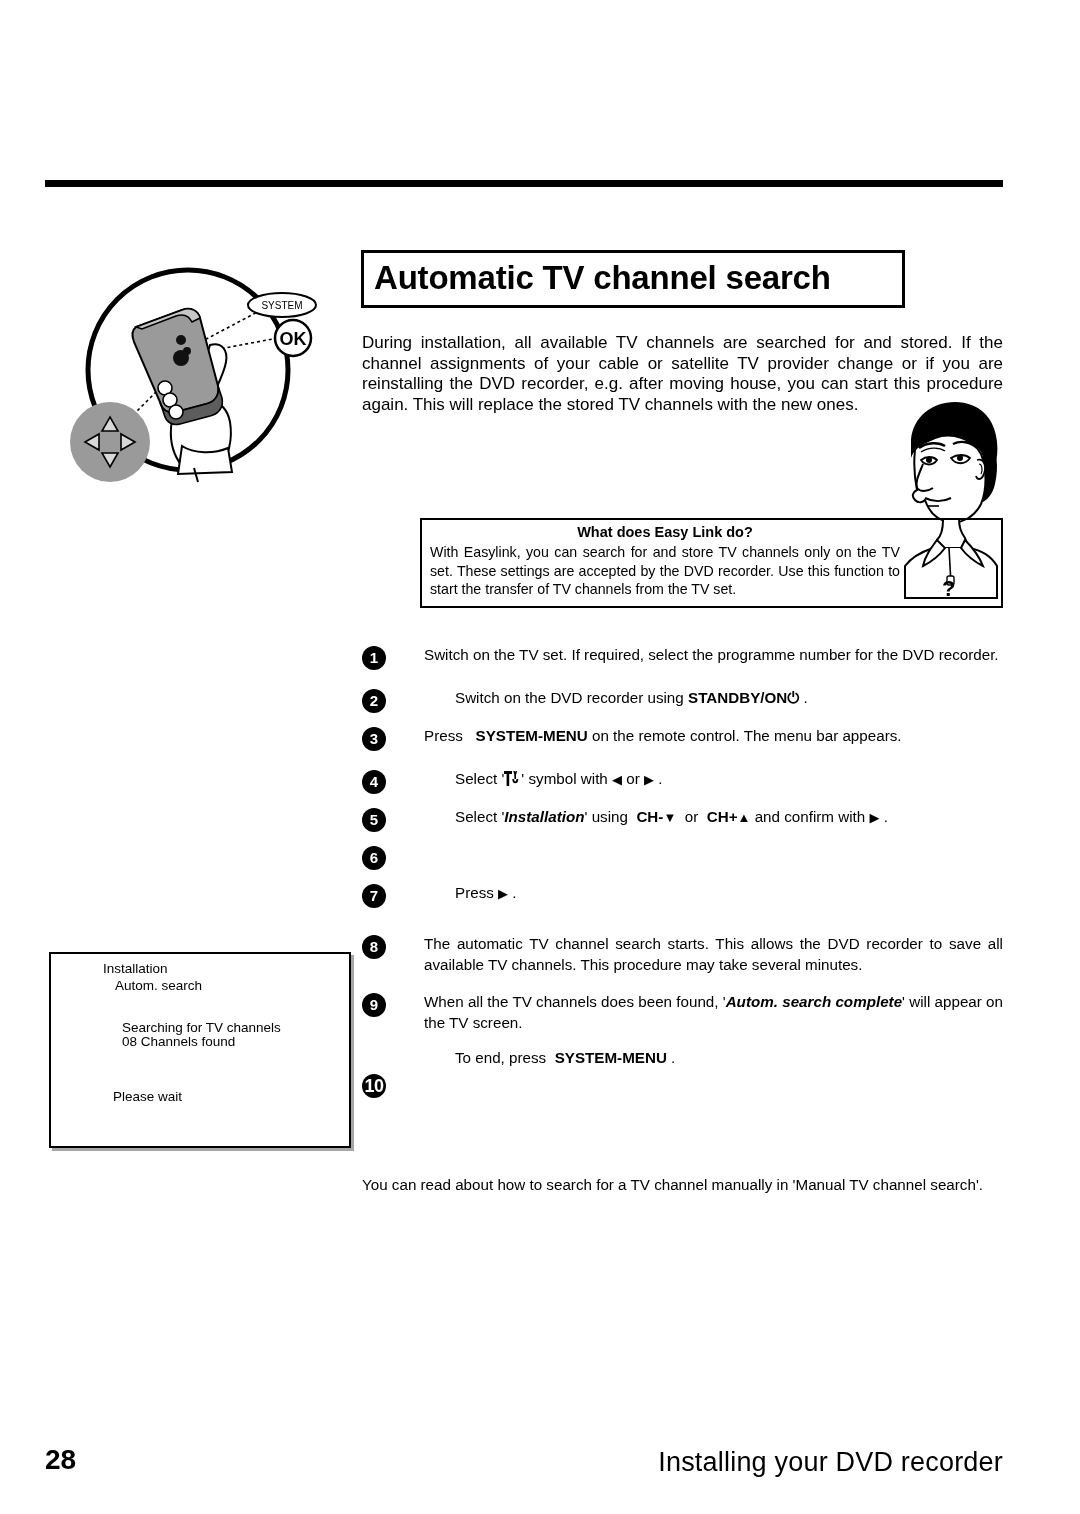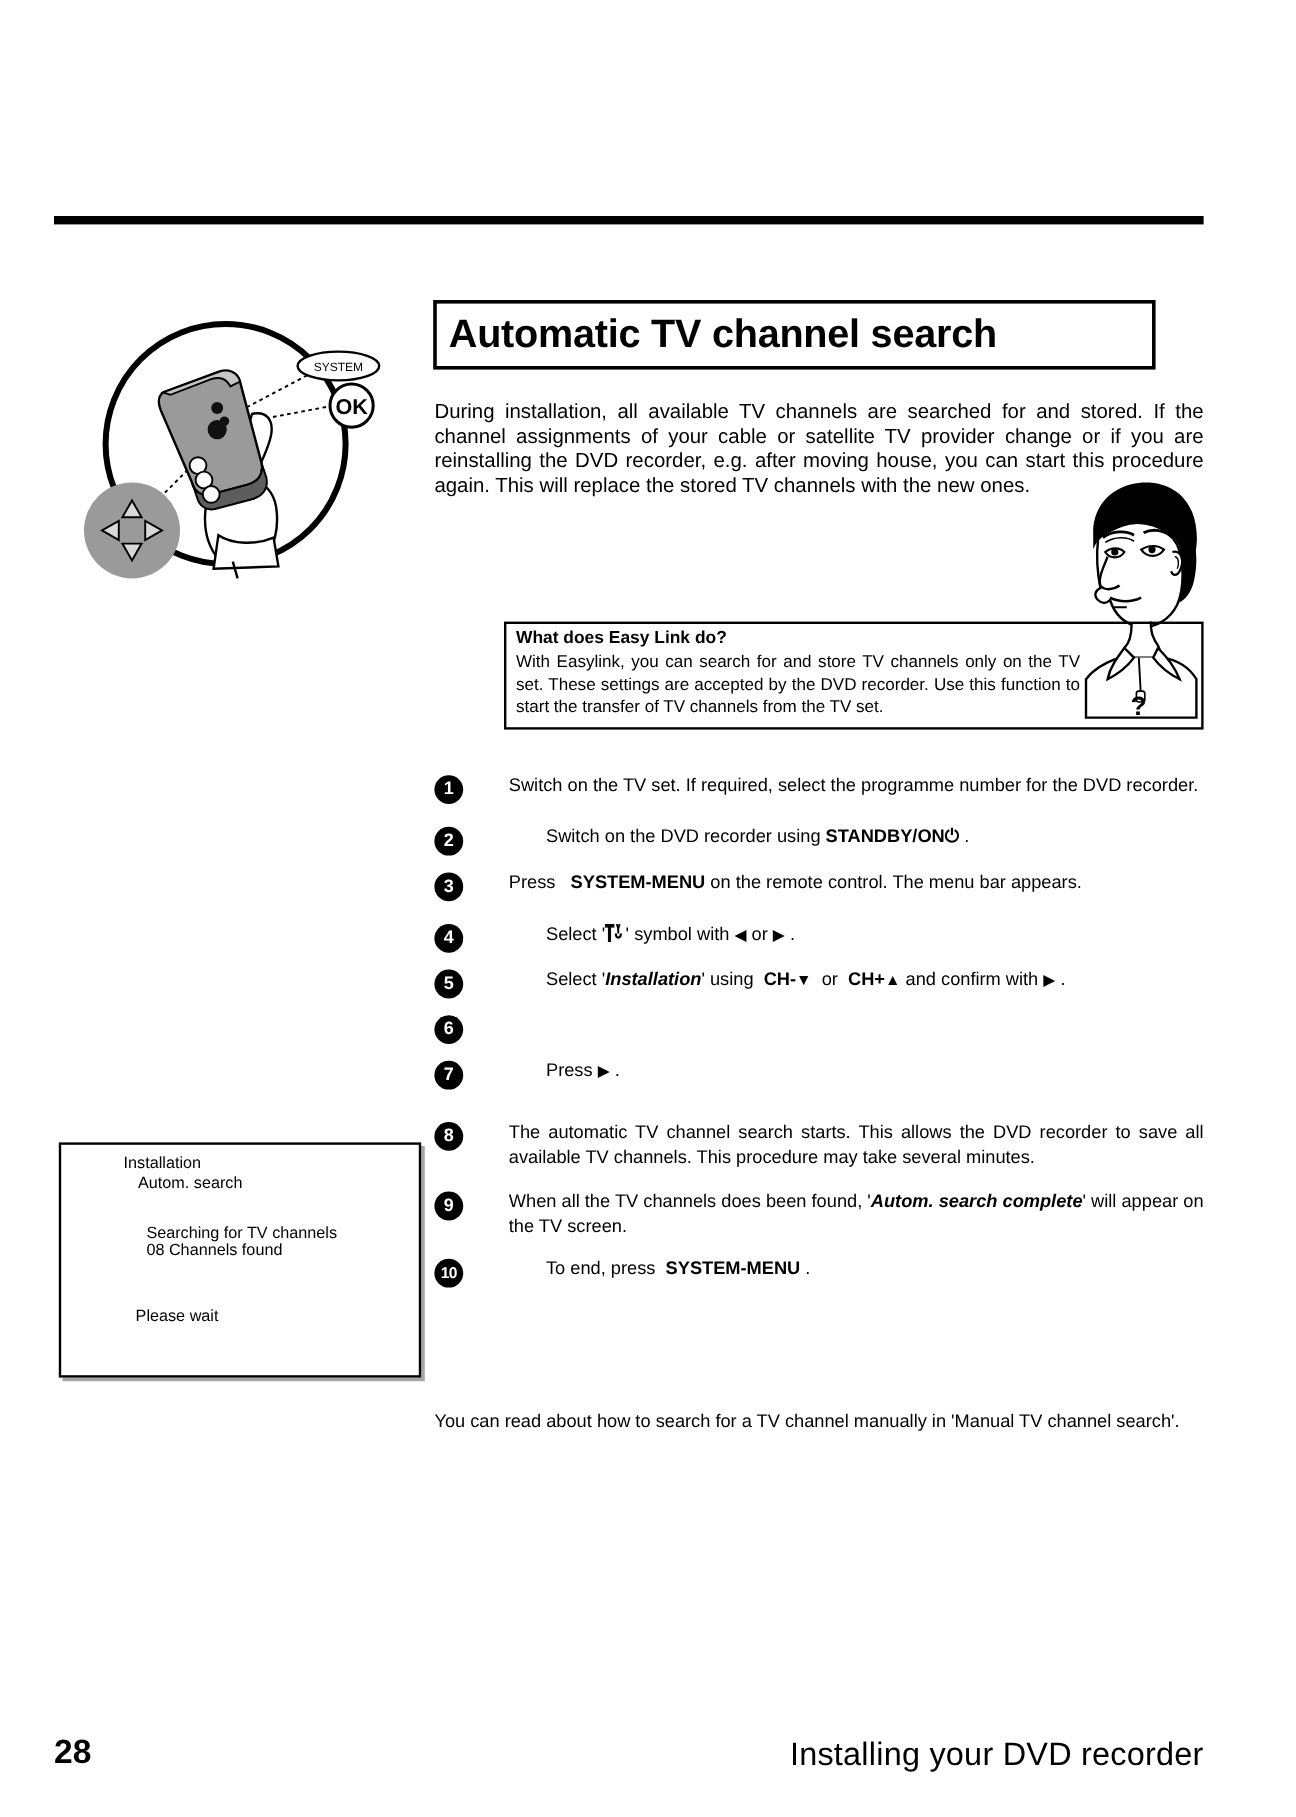--- a/index.html
+++ b/index.html
@@ -24,21 +24,21 @@
     width: 958px;
     height: 7px;
     background: #000;
   }
 
   
   .title-box {
     position: absolute;
     left: 361px;
     top: 250px;
-    width: 602px;
+    width: 544px;
     height: 58px;
     border: 3px solid #000;
     box-sizing: border-box;
   }
   .title-text {
     position: absolute;
     left: 10px;
     top: 6px;
     font-size: 33px;
     font-weight: bold;
@@ -71,20 +71,21 @@
   .easylink-inner {
     position: absolute;
     left: 8px;
     top: 4px;
     width: 470px;
   }
   .easylink-title {
     font-size: 14.5px;
     font-weight: bold;
     margin-bottom: 3px;
+    text-align: center;
   }
   .easylink-body {
     font-size: 14.2px;
     line-height: 18.5px;
     text-align: justify;
   }
   .easylink-q {
     position: absolute;
     left: 520px;
     top: 56px;
@@ -113,22 +114,23 @@
     height: 24px;
     border-radius: 50%;
     background: #000;
     color: #fff;
     font-size: 15px;
     font-weight: bold;
     line-height: 24px;
     text-align: center;
   }
   .step-bullet.wide {
-    font-size: 13px;
+    font-size: 18px;
     letter-spacing: -0.5px;
+    margin-top: 25px;
   }
   .step-text {
     font-size: 15.2px;
     line-height: 20.5px;
     text-align: justify;
   }
   .step-text.nojust { text-align: left; margin-left: 31px; }
 
   b, strong { font-weight: bold; }
   .bi { font-weight: bold; font-style: italic; }

